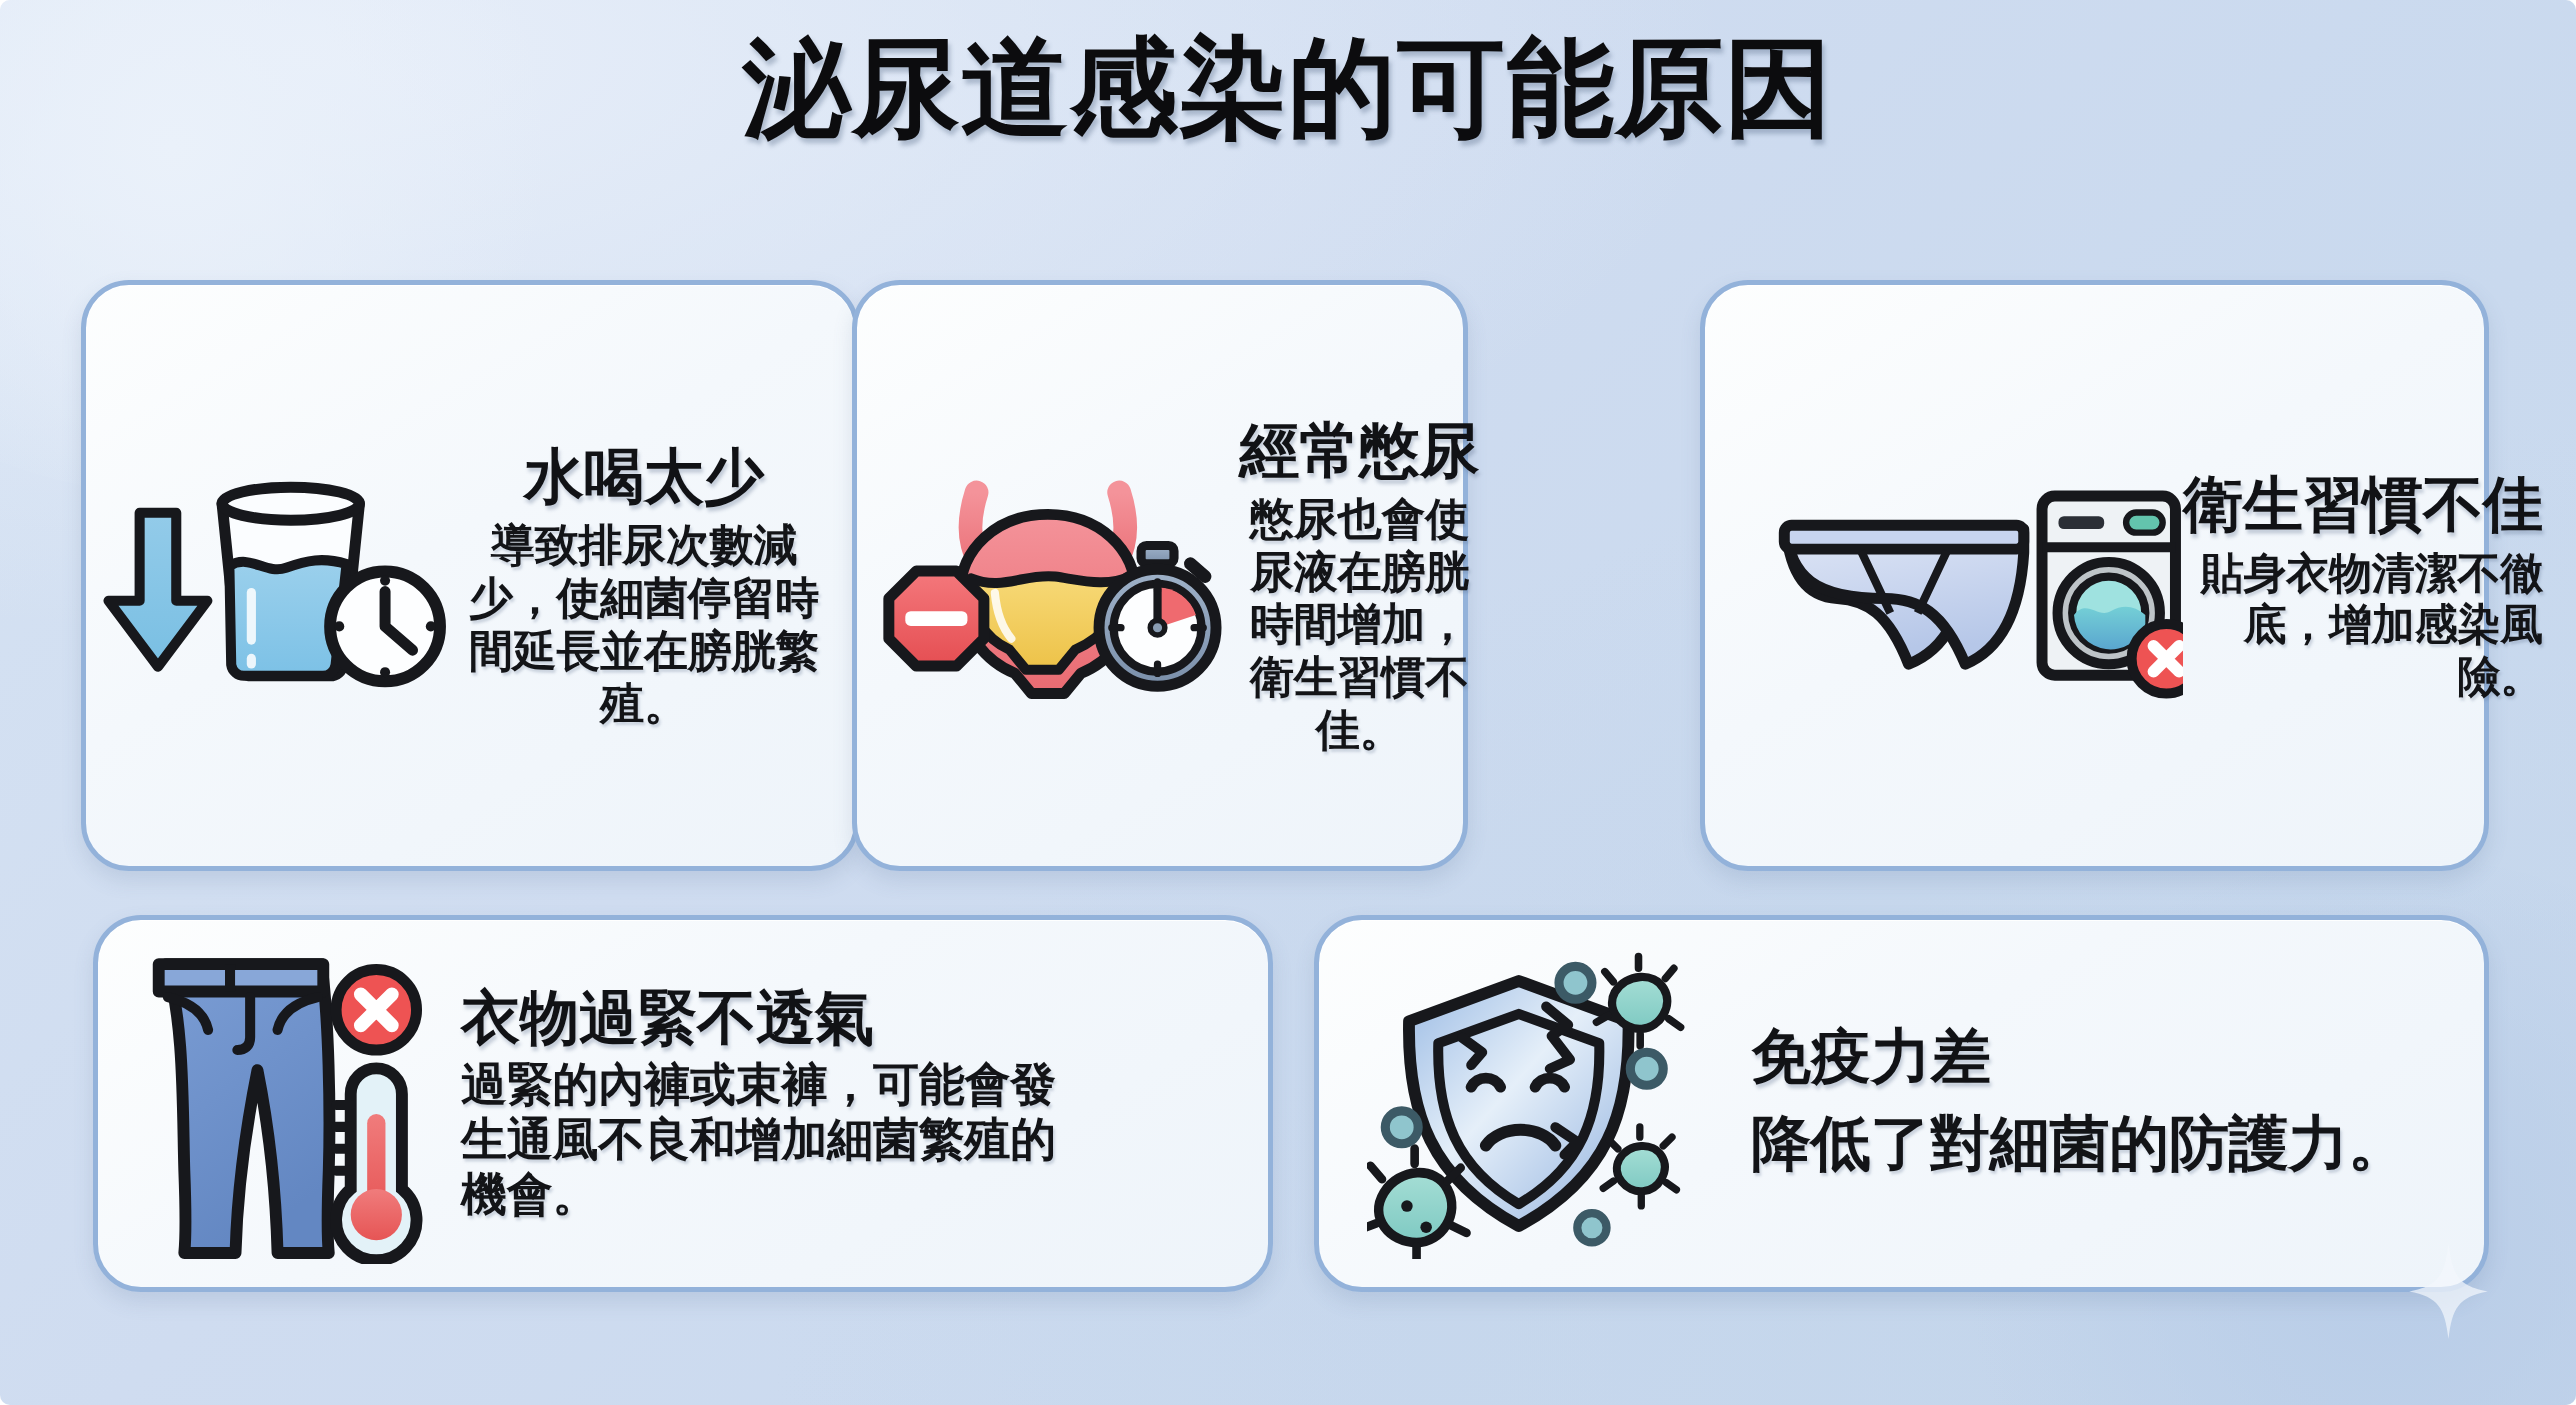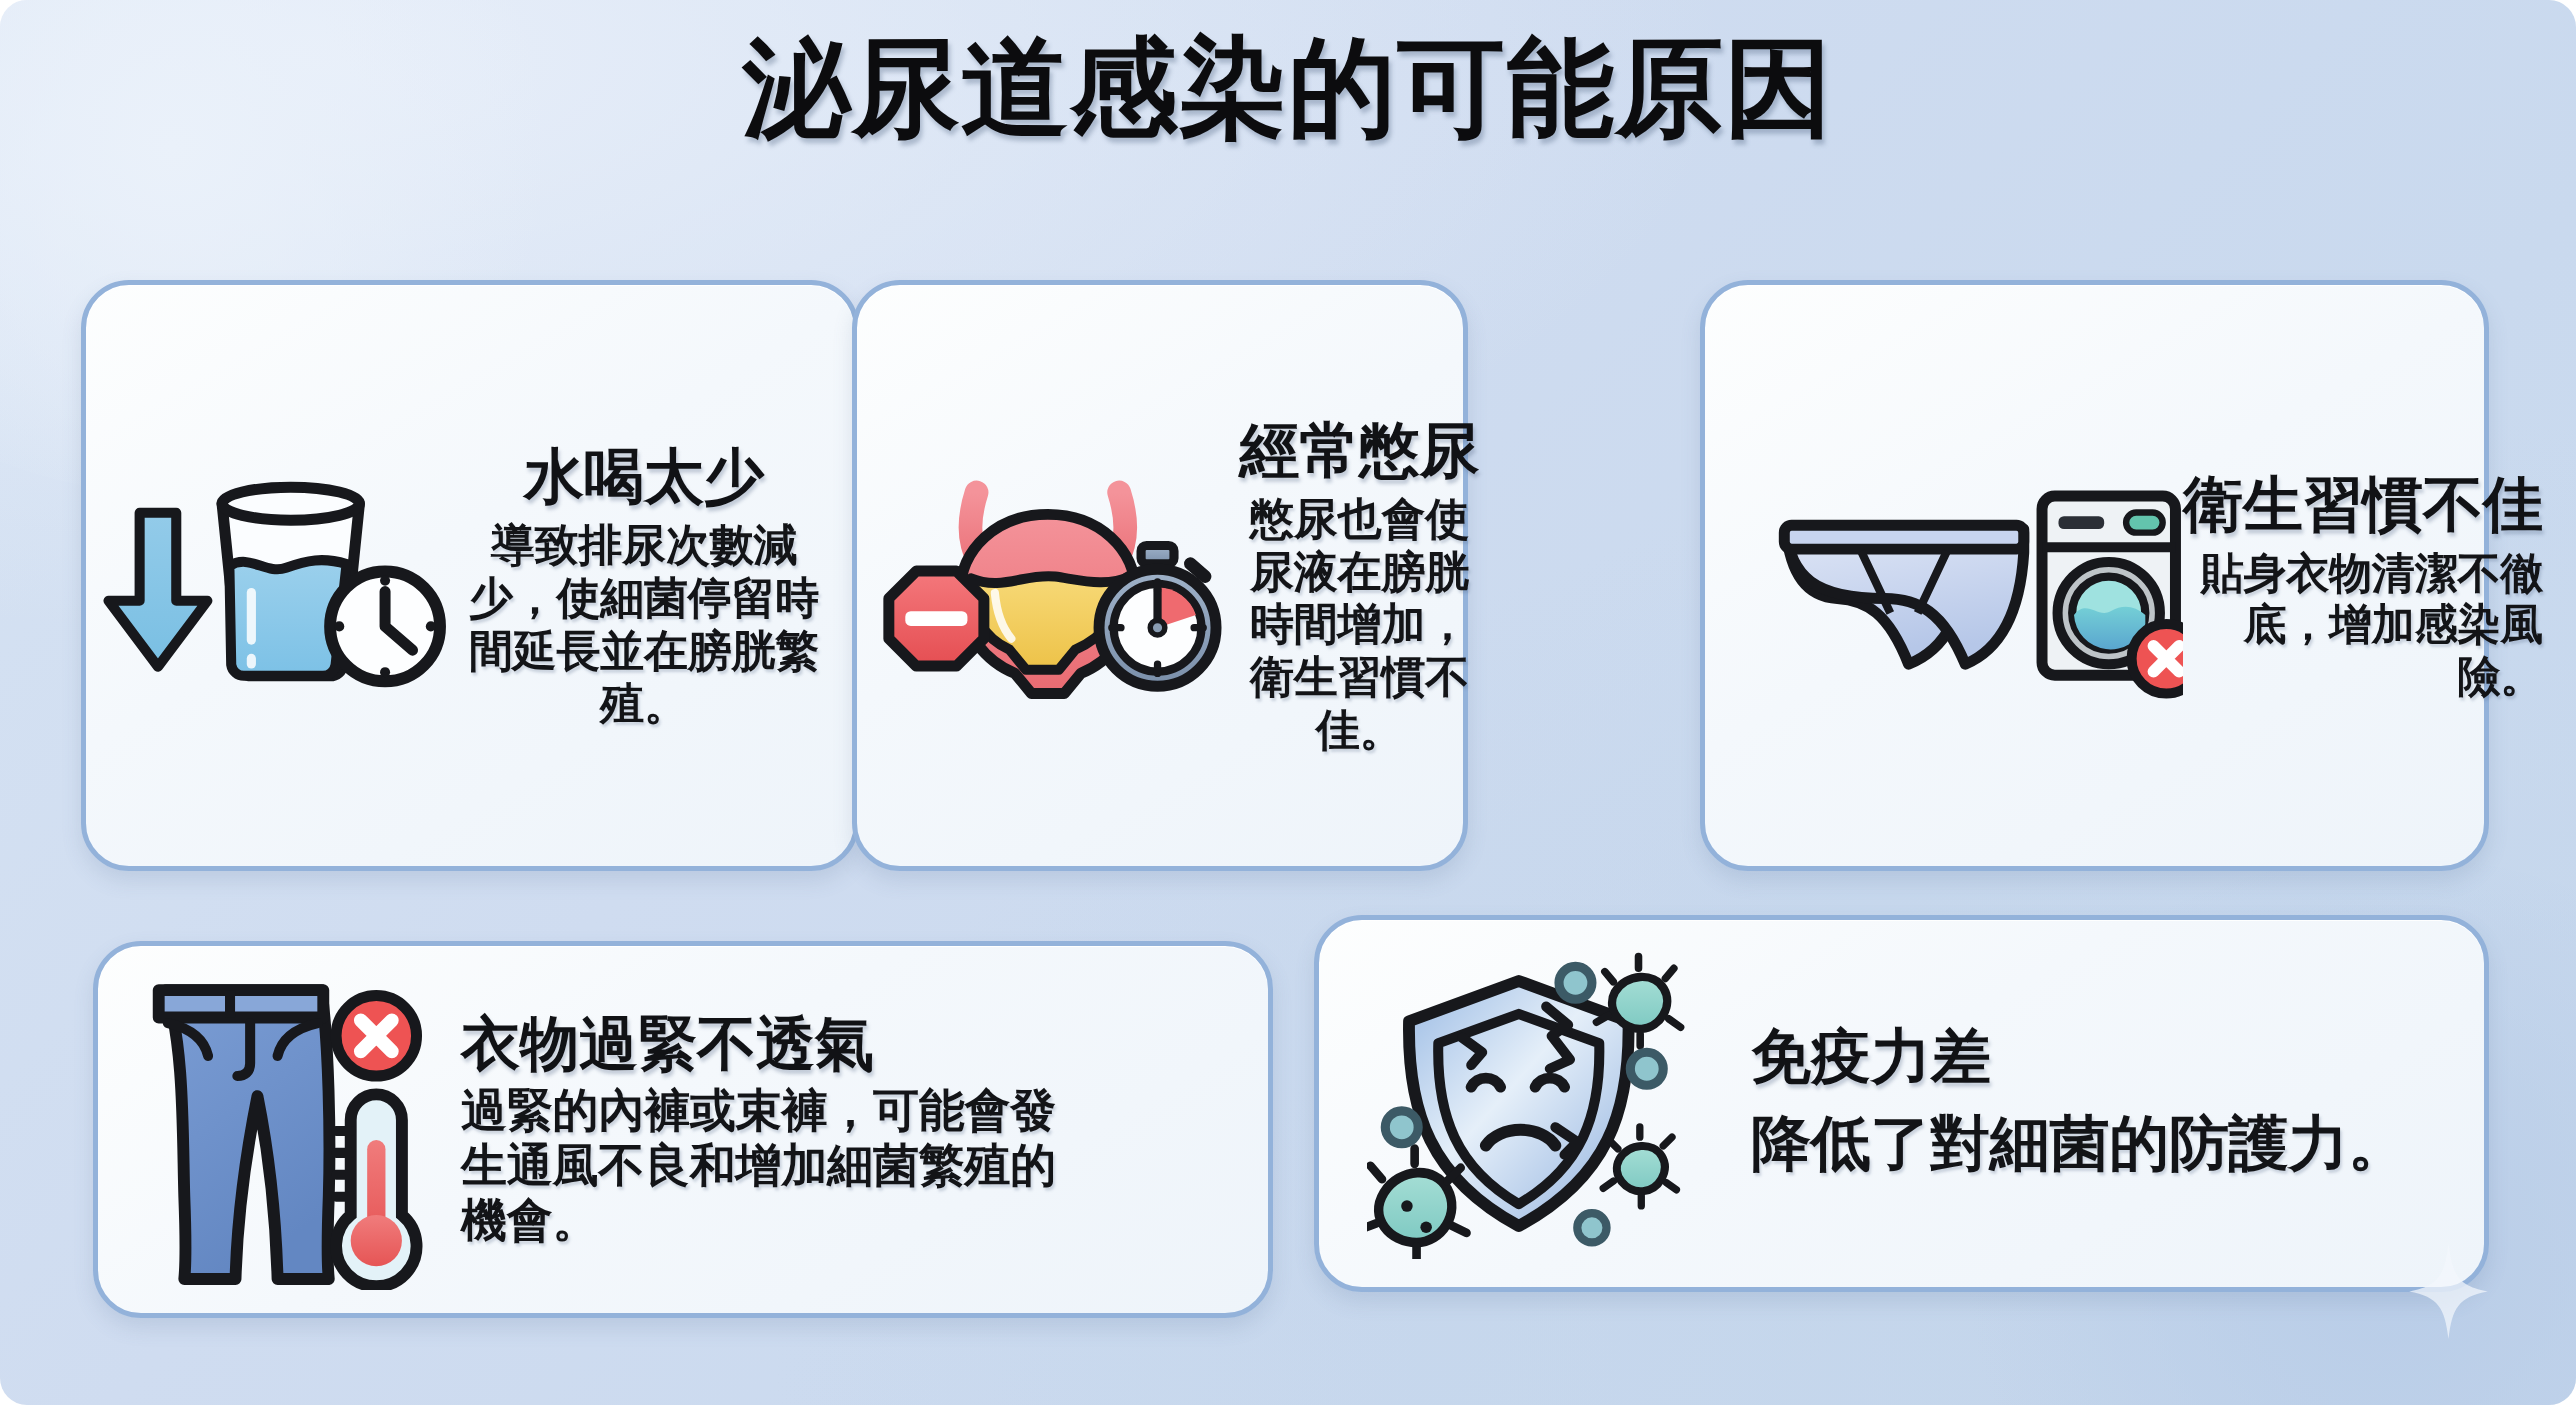--- a/index.html
+++ b/index.html
@@ -8,21 +8,21 @@
     width:2576px;height:1405px;overflow:hidden;
     font-family:"Liberation Sans","DejaVu Sans",sans-serif;
     -webkit-font-smoothing:antialiased;
   }
   #poster{
     position:relative;width:2576px;height:1405px;box-sizing:border-box;
     background:
       radial-gradient(120% 90% at 12% 4%, #e7eef9 0%, rgba(231,238,249,0) 46%),
       radial-gradient(120% 120% at 96% 96%, #c2d4ea 0%, rgba(194,212,234,0) 55%),
       linear-gradient(135deg,#d6e3f3 0%,#cfdcf0 38%,#c9d9ee 70%,#ccdcf0 100%);
-    border-radius:27px;
+    border-radius:10px;
     overflow:hidden;
   }
   
   .blob{position:absolute;border-radius:50%;pointer-events:none;}
   .blob.a{left:-238px;top:-201px;width:823px;height:695px;background:radial-gradient(circle,#eaf1fa 0%,rgba(234,241,250,0) 70%);}
   .blob.b{right:-274px;bottom:-256px;width:915px;height:805px;background:radial-gradient(circle,#b9cde8 0%,rgba(185,205,232,0) 70%);}
 
   
   .sparkle{position:absolute;right:88px;bottom:66px;width:79px;height:95px;opacity:.72;pointer-events:none;}
 
@@ -41,21 +41,21 @@
     border-radius:48px;
     background:linear-gradient(150deg,#fdfefe 0%,#f4f8fc 45%,#eef4fa 100%);
     box-shadow:0 9.1px 20px rgba(90,115,150,.16), inset 0 0.9px 0 rgba(255,255,255,.9);
   }
 
   
   #card-0{left:81px;  top:280px; width:778px; height:591px;}
   #card-1{left:852px; top:280px; width:616px; height:591px;}
   #card-2{left:1700px;top:280px; width:789px; height:591px;padding-left:48px;}
   
-  #card-3{left:93px; top:915px;width:1180px;height:377px;margin-top:26px;}
+  #card-3{left:93px; top:915px;width:1180px;height:377px;}
   #card-4{left:1314px;top:915px;width:1175px;height:377px;}
 
   .card.vert{display:flex;flex-direction:row;align-items:center;padding:20px 16.5px 0;}
   .card.horiz{display:flex;flex-direction:row;align-items:center;padding:12.8px 24px;}
 
   .icon-wrap{display:flex;align-items:center;justify-content:center;}
   .card.vert .icon-wrap{height:223px;margin-top:3.7px;}
   .card.horiz .icon-wrap{flex:0 0 auto;}
 
   .copy{display:flex;flex-direction:column;}

